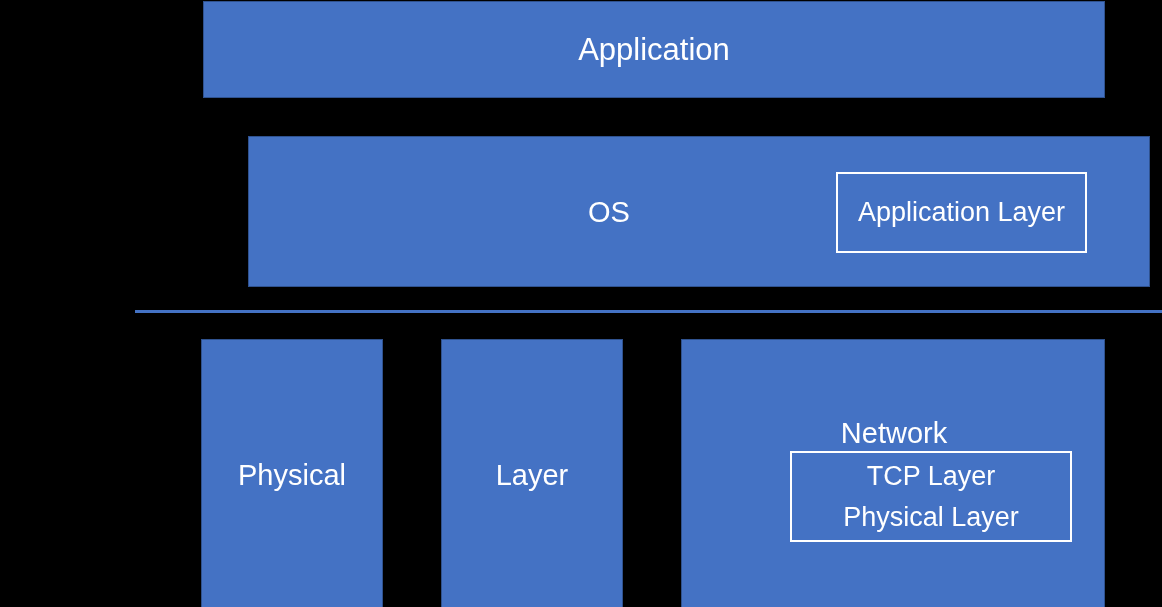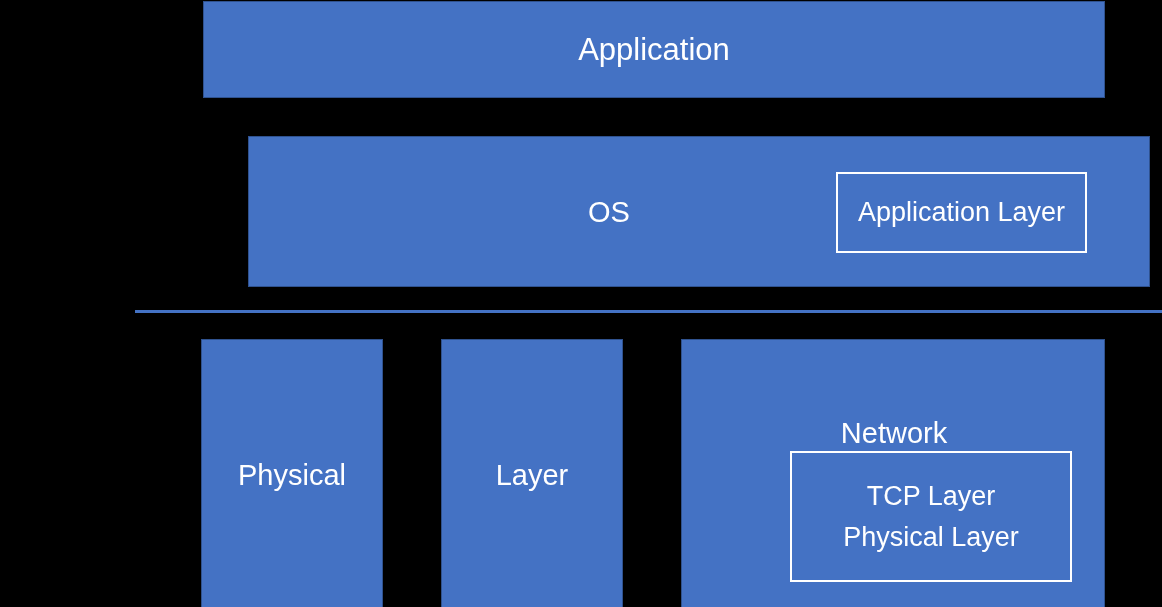--- a/index.html
+++ b/index.html
@@ -125,21 +125,21 @@
     line-height: 1.2;
     padding-top: 60px;
     color: #FFFFFF;
     margin-top: 16px;
   }
   #network-layers-box {
     position: absolute;
     left: 108px;
     top: 111px;
     width: 282px;
-    height: 131px;
+    height: 91px;
     box-sizing: border-box;
     border: 2px solid #FFFFFF;
     display: flex;
     flex-direction: column;
     align-items: center;
     justify-content: center;
   }
   #network-layers-box .layer-line {
     font-size: 27px;
     line-height: 41px;

